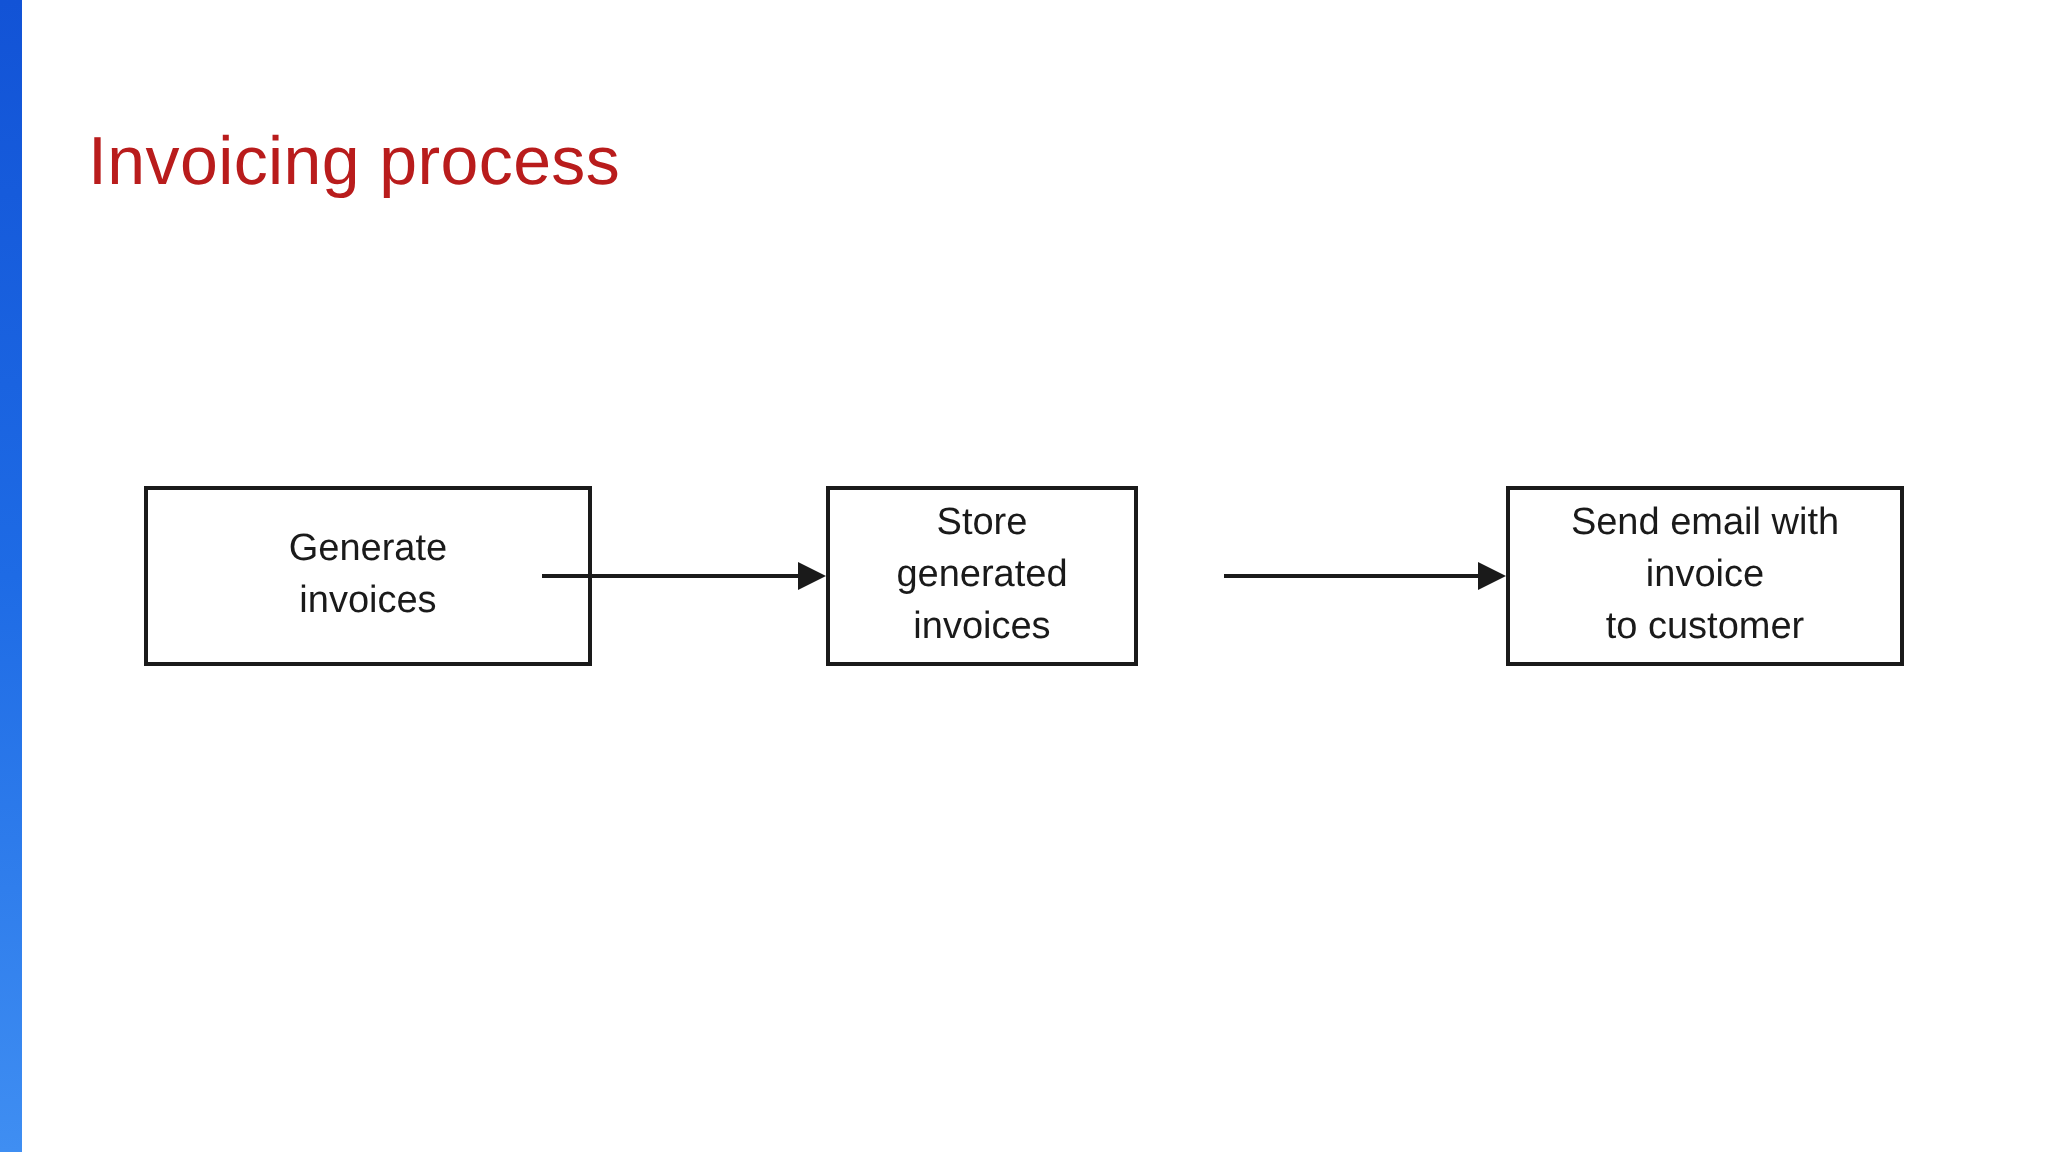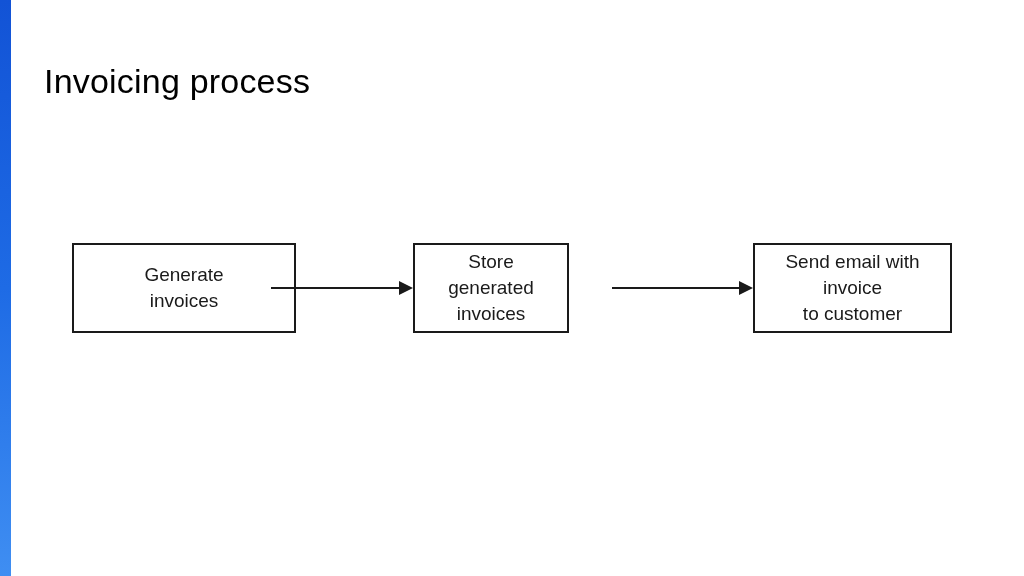--- a/index.html
+++ b/index.html
@@ -24,21 +24,21 @@
     background: linear-gradient(180deg, #1253d6 0%, #1e6be5 50%, #3f8ef2 100%);
   }
   .slide-title {
     position: absolute;
     left: 44px;
     top: 62px;
     margin: 0;
     font-size: 34px;
     font-weight: 400;
     letter-spacing: 0.2px;
-    color: #000000;
+    color: #b91c1c;
     white-space: nowrap;
   }
   .flow-node {
     position: absolute;
     top: 243px;
     height: 90px;
     box-sizing: border-box;
     background: #ffffff;
     border: 2px solid #1a1a1a;
     display: flex;

